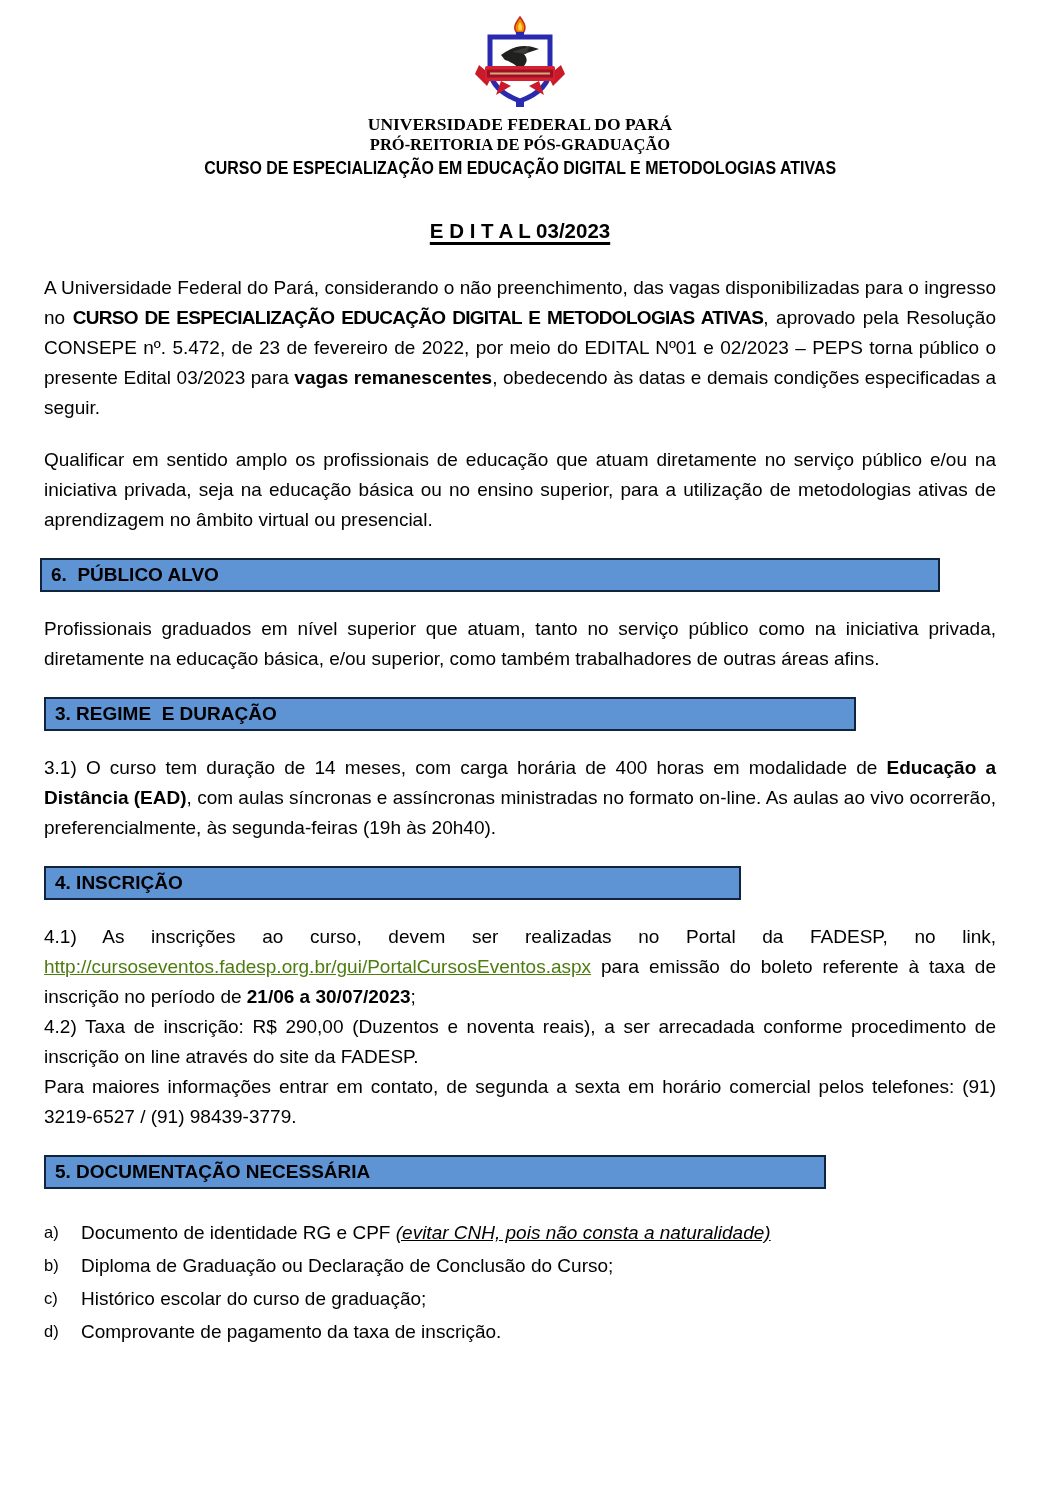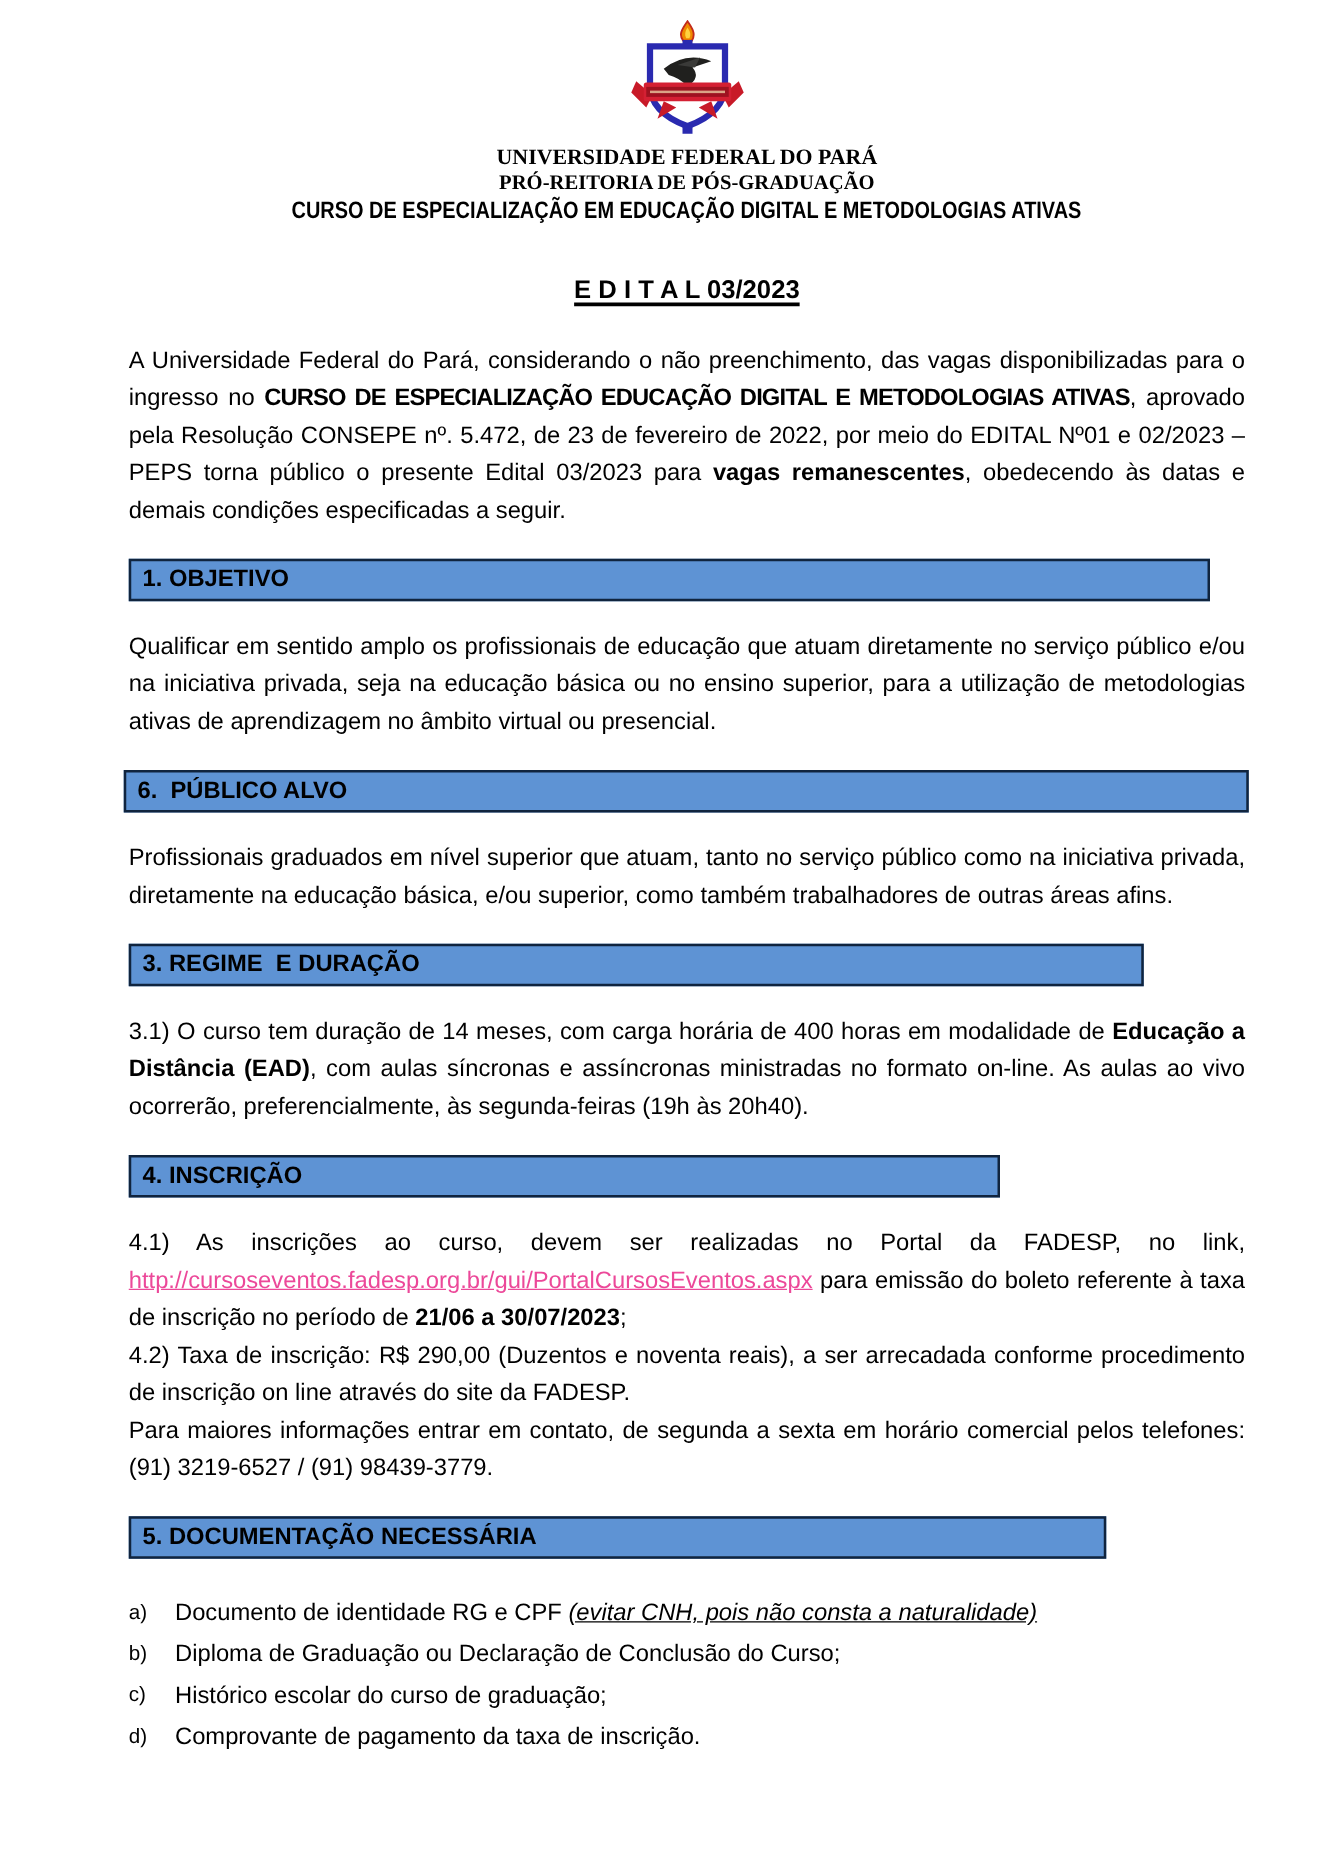--- a/index.html
+++ b/index.html
@@ -1,20 +1,20 @@
 <!DOCTYPE html>
 <html lang="pt-BR"><head>
 <meta charset="utf-8">
 <style>
   html,body{margin:0;padding:0;background:#ffffff;}
   body{
     width:1058px;height:1497px;overflow:hidden;
     font-family:"Liberation Sans", sans-serif;color:#000;
   }
-  .page{box-sizing:border-box;width:1058px;height:1497px;padding:14px 62px 0 103px;background:#fff;}
+  .page{box-sizing:border-box;width:1058px;height:1497px;padding:14px 62px 0 44px;background:#fff;}
   .center{text-align:center;}
   .logo-wrap{margin-top:2px;}
   .hdr-line1{font-family:"Liberation Serif", serif;font-weight:bold;font-size:17.5px;line-height:21px;margin-top:2px;}
   .hdr-line2{font-family:"Liberation Serif", serif;font-weight:bold;font-size:16.5px;line-height:20px;}
   .hdr-line3{font-weight:bold;font-size:19px;line-height:23px;margin-top:1px;}
   .condense{display:inline-block;transform:scaleX(0.84);transform-origin:50% 50%;white-space:nowrap;}
   .condense-wrap{display:inline-block;transform:scaleX(0.88);transform-origin:50% 50%;}
   .doc-title{margin-top:40px;font-size:20.5px;font-weight:bold;}
   .doc-title .ul{text-decoration:underline;text-decoration-thickness:2.5px;text-underline-offset:4px;white-space:pre;}
   .subtitle{margin-top:32px;font-weight:bold;font-size:19.5px;line-height:30px;}
@@ -23,21 +23,21 @@
   .sec-bar{
     margin-top:23px;background:#5E93D4;border:2px solid #10243E;
     font-weight:bold;font-size:19px;line-height:24px;padding:3px 9px;
     box-sizing:border-box;white-space:pre;color:#000;
   }
   .sec-body{margin-top:22px;font-size:19px;line-height:30px;text-align:justify;}
   .seg-b{font-weight:bold;}
   .seg-bc{font-weight:bold;letter-spacing:-0.7px;}
   .seg-bu{font-weight:bold;text-decoration-thickness:2px;}
   .seg-iu{font-style:italic;text-decoration:underline;}
-  .seg-link{color:#ec4899;text-decoration:underline;cursor:pointer;}
+  .seg-link{color:#4d7c0f;text-decoration:underline;cursor:pointer;}
   .insc-p{margin-top:0;}
   .doc-list{margin-top:27px;font-size:19px;line-height:33px;}
   .doc-item{display:flex;}
   .doc-marker{flex:none;width:37px;font-size:16.5px;}
   .doc-text{flex:1;}
 </style>
 </head>
 <body>
 
 <div class="page">
@@ -71,21 +71,20 @@
     <div class="hdr-line3"><span class="condense">CURSO DE ESPECIALIZAÇÃO EM EDUCAÇÃO DIGITAL E METODOLOGIAS ATIVAS</span></div>
   </div>
 
   <div class="doc-title center">
     <span class="ul">E D I T A L 03/2023</span>
   </div>
 
 
   <div class="para first"><span>A Universidade Federal do Pará, considerando o não preenchimento, das vagas disponibilizadas para o ingresso no </span><span class="seg-bc">CURSO DE ESPECIALIZAÇÃO EDUCAÇÃO DIGITAL E METODOLOGIAS ATIVAS</span><span>, aprovado pela Resolução CONSEPE nº. 5.472, de 23 de fevereiro de 2022, por meio do EDITAL Nº01 e 02/2023 – PEPS torna público o presente Edital 03/2023 para </span><span class="seg-b">vagas remanescentes</span><span>, obedecendo às datas e demais condições especificadas a seguir.</span></div>
 
-  <div class="sec-bar" style="width:865px;">1. OBJETIVO</div>
   <div class="sec-body">Qualificar em sentido amplo os profissionais de educação que atuam diretamente no serviço público e/ou na iniciativa privada, seja na educação básica ou no ensino superior, para a utilização de metodologias ativas de aprendizagem no âmbito virtual ou presencial.</div>
 
   <div class="sec-bar" style="width:900px;margin-left:-4px;">6.  PÚBLICO ALVO</div>
   <div class="sec-body">Profissionais graduados em nível superior que atuam, tanto no serviço público como na iniciativa privada, diretamente na educação básica, e/ou superior, como também trabalhadores de outras áreas afins.</div>
 
   <div class="sec-bar" style="width:812px;">3. REGIME  E DURAÇÃO</div>
   <div class="sec-body"><span>3.1) O curso tem duração de 14 meses, com carga horária de 400 horas em modalidade de </span><span class="seg-b">Educação a Distância (EAD)</span><span>, com aulas síncronas e assíncronas ministradas no formato on-line. As aulas ao vivo ocorrerão, preferencialmente, às segunda-feiras (19h às 20h40).</span></div>
 
   <div class="sec-bar" style="width:697px;">4. INSCRIÇÃO</div>
   <div class="sec-body">

